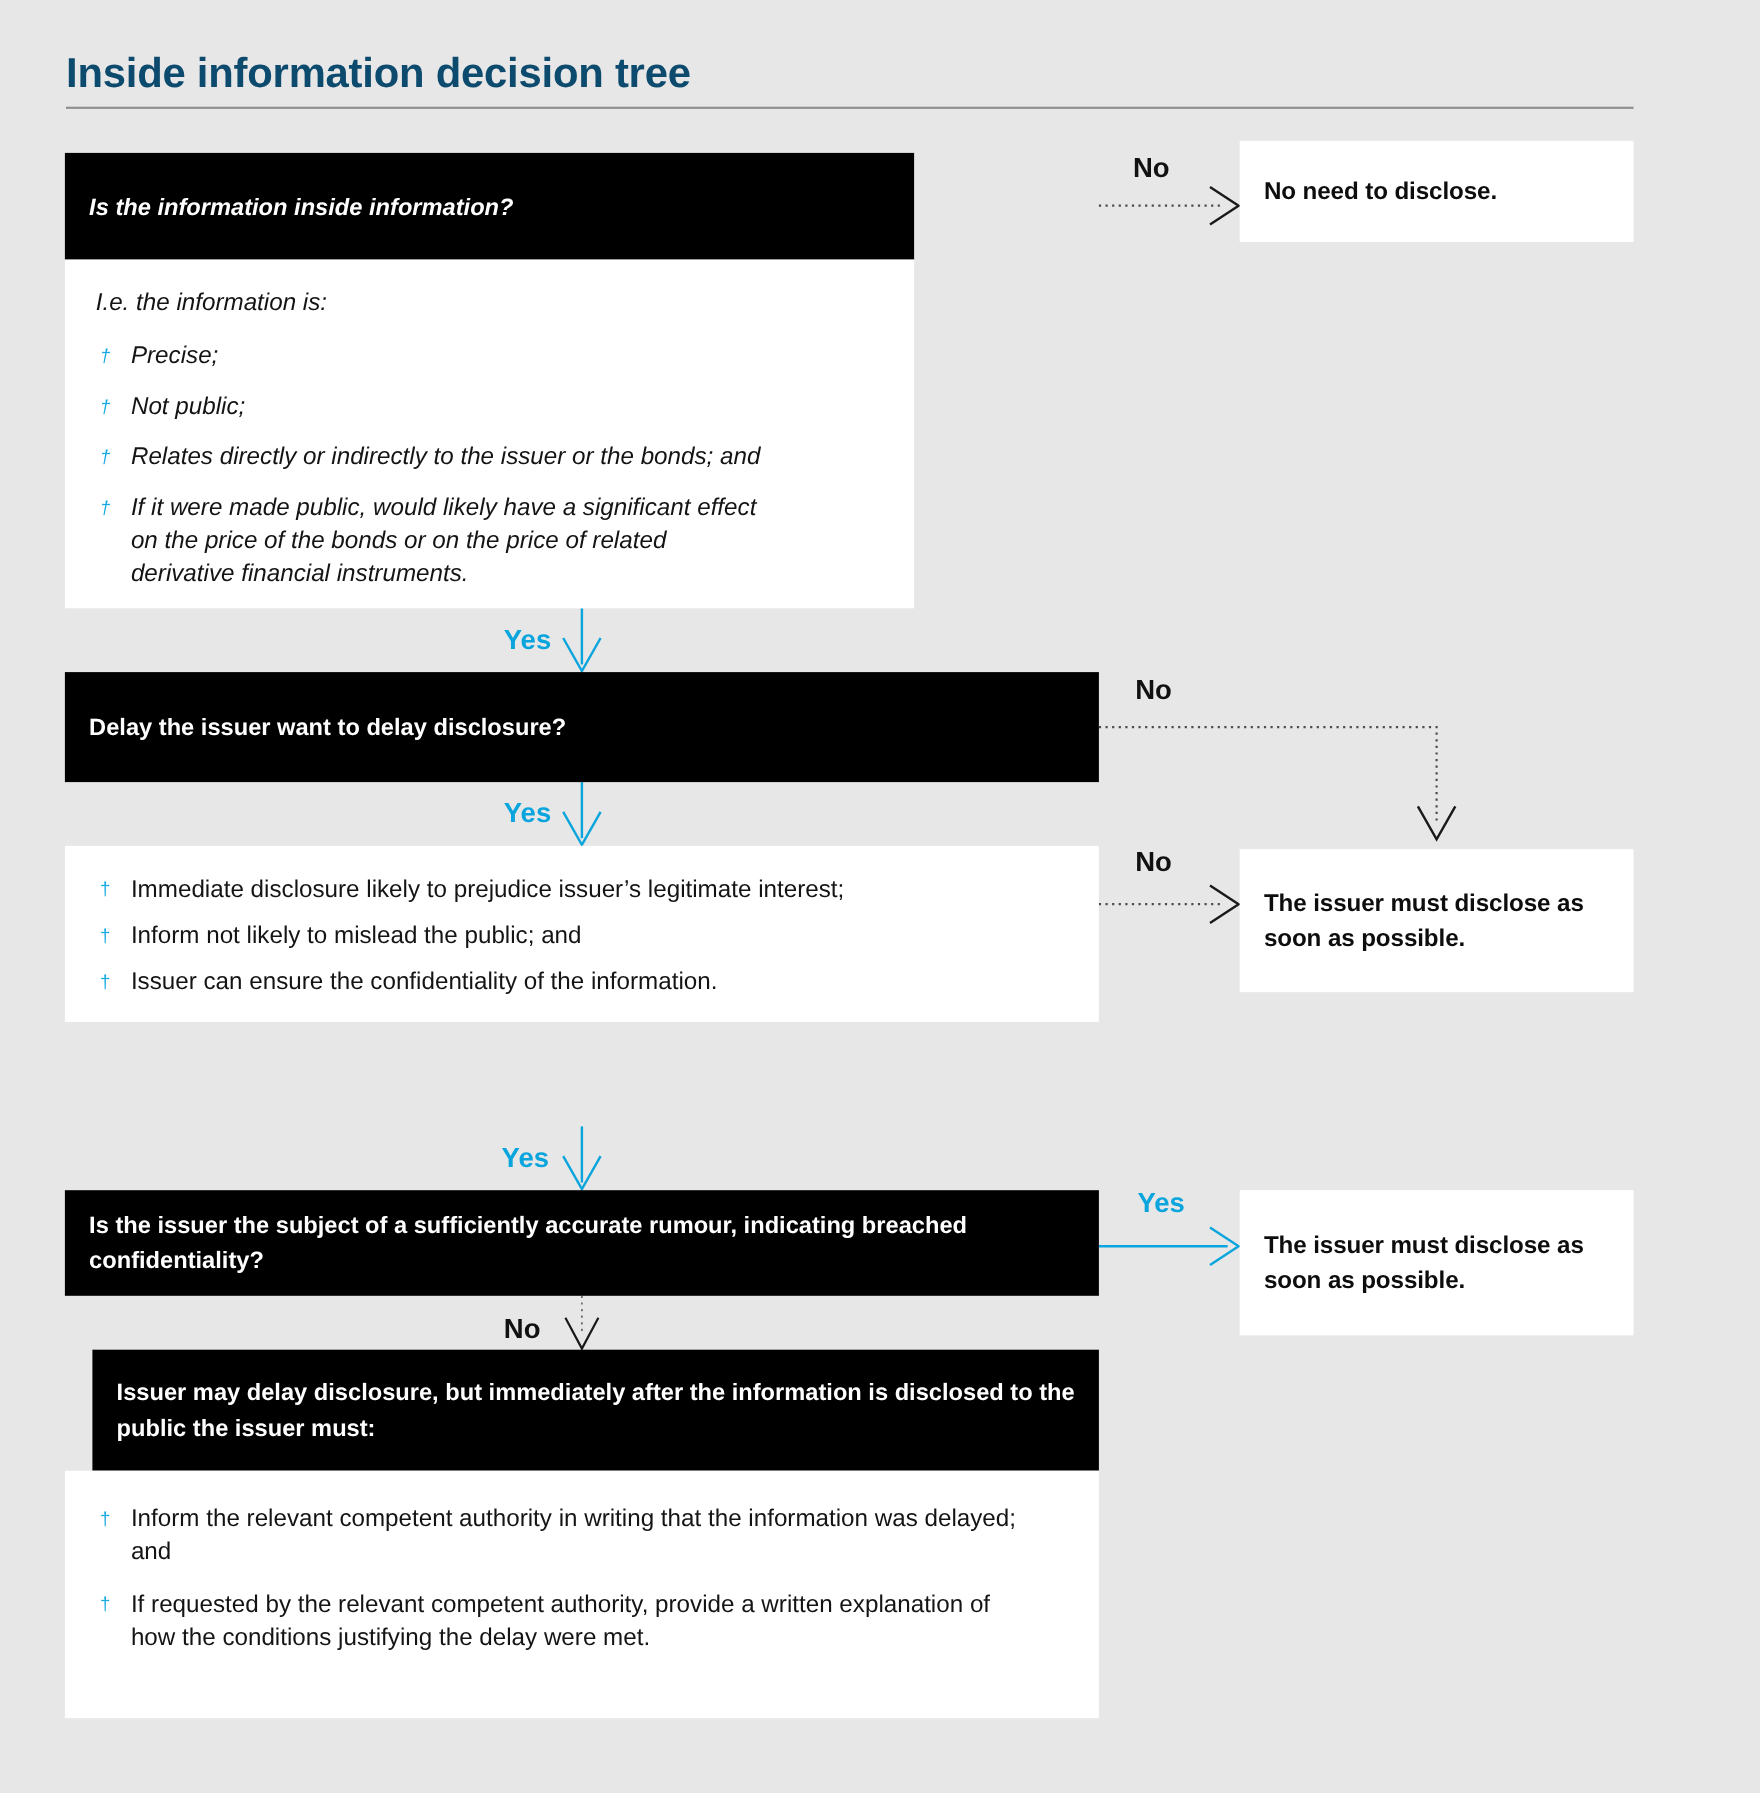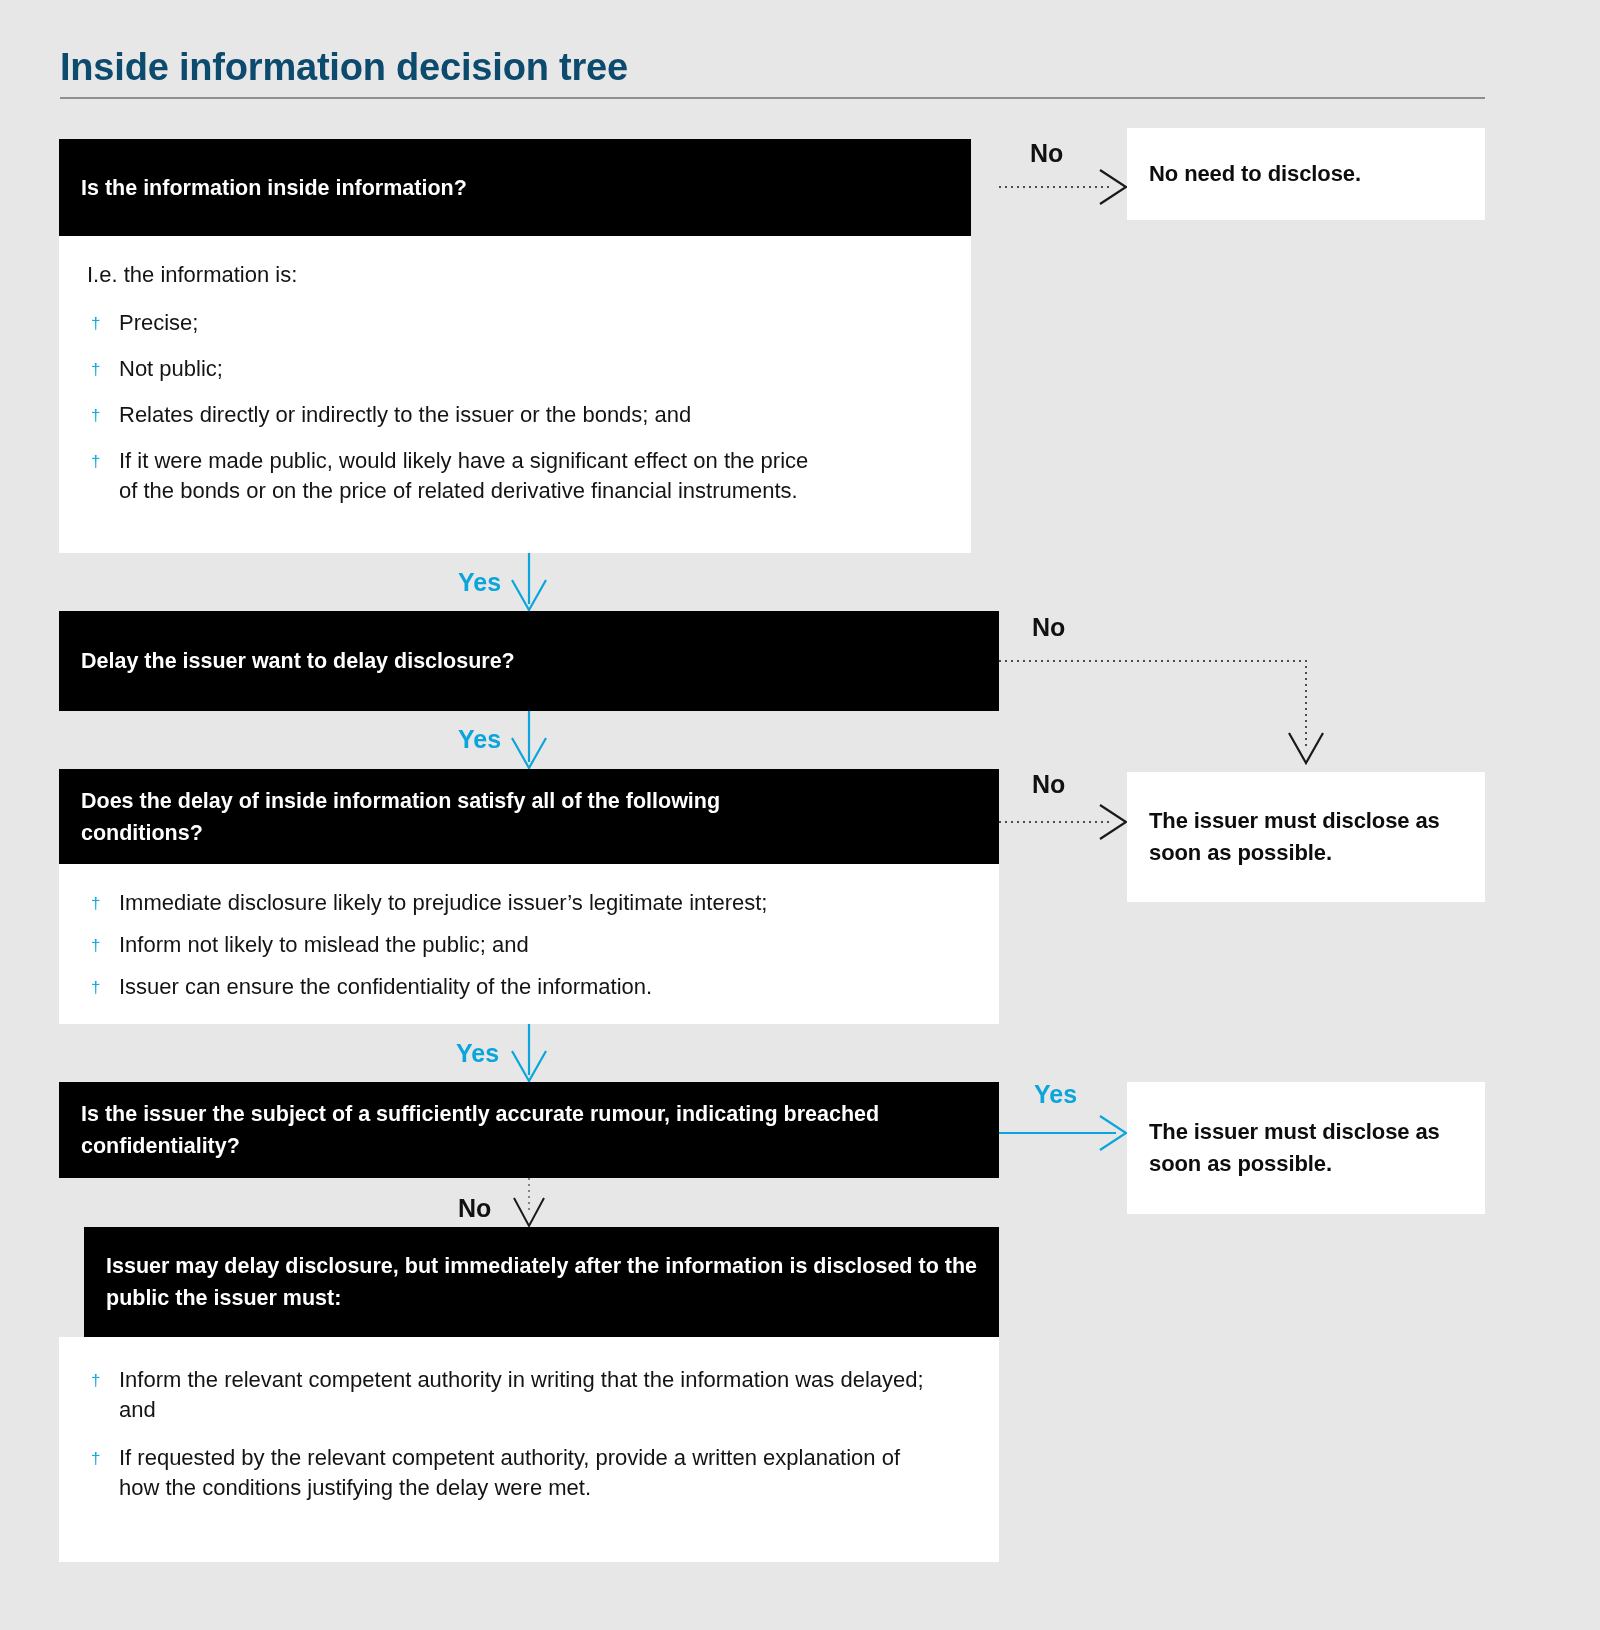--- a/index.html
+++ b/index.html
@@ -182,21 +182,21 @@
       <line x1="999" y1="1133" x2="1116" y2="1133" stroke="#0aa5dc" stroke-width="2.2"></line>
       <polyline points="1100,1116 1126,1133 1100,1150" fill="none" stroke="#0aa5dc" stroke-width="2.2"></polyline>
     </g>
 
     <g>
       <line x1="529" y1="1178" x2="529" y2="1210" stroke="#6b6b6b" stroke-width="1.6" stroke-dasharray="2 4"></line>
       <polyline points="514,1198 529,1226 544,1198" fill="none" stroke="#1a1a1a" stroke-width="2"></polyline>
     </g>
   </svg>
 
-  <div class="node" style="left:59px; top:139px; width:912px;">
+  <div class="node" style="left:59px; top:139px; width:772px;font-style:italic;">
     <div class="node-head" style="height:97px;">
       <div class="head-inner">Is the information inside information?</div>
     </div>
     <div class="node-body" style="height:317px;">
       <div class="intro-line">I.e. the information is:</div>
       <ul class="bullets">
         <li>
           <span class="bullet-mark">†</span>
           <span>Precise;</span>
         </li>
@@ -216,23 +216,20 @@
     </div>
   </div>
 
   <div class="node" style="left:59px; top:611px; width:940px;">
     <div class="node-head" style="height:100px;">
       <div class="head-inner">Delay the issuer want to delay disclosure?</div>
     </div>
   </div>
 
   <div class="node" style="left:59px; top:769px; width:940px;">
-    <div class="node-head" style="height:95px;">
-      <div class="head-inner" style="max-width:760px;">Does the delay of inside information satisfy all of the following conditions?</div>
-    </div>
     <div class="node-body" style="height:160px; padding-top:24px;">
       <ul class="bullets">
         <li style="margin-bottom:12px;">
           <span class="bullet-mark">†</span>
           <span>Immediate disclosure likely to prejudice issuer’s legitimate interest;</span>
         </li>
         <li style="margin-bottom:12px;">
           <span class="bullet-mark">†</span>
           <span>Inform not likely to mislead the public; and</span>
         </li>

